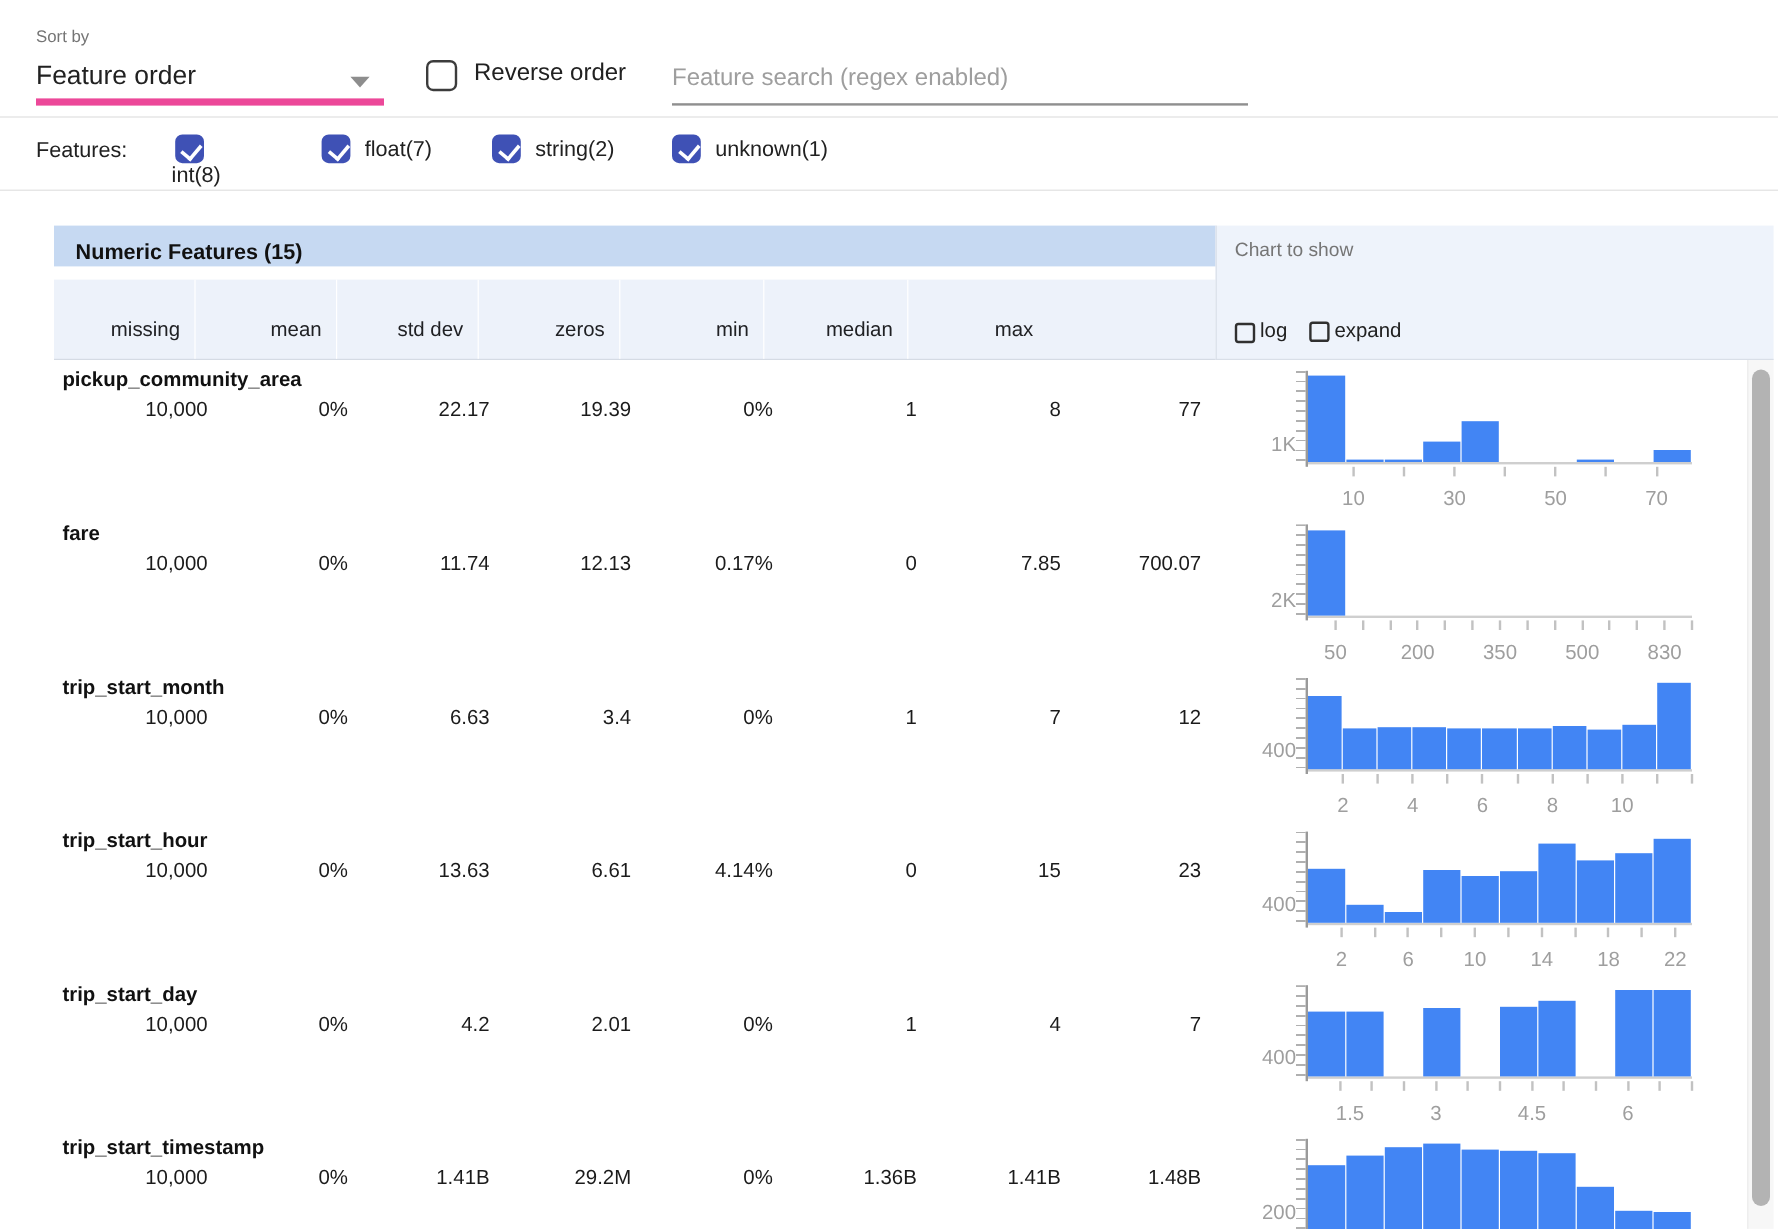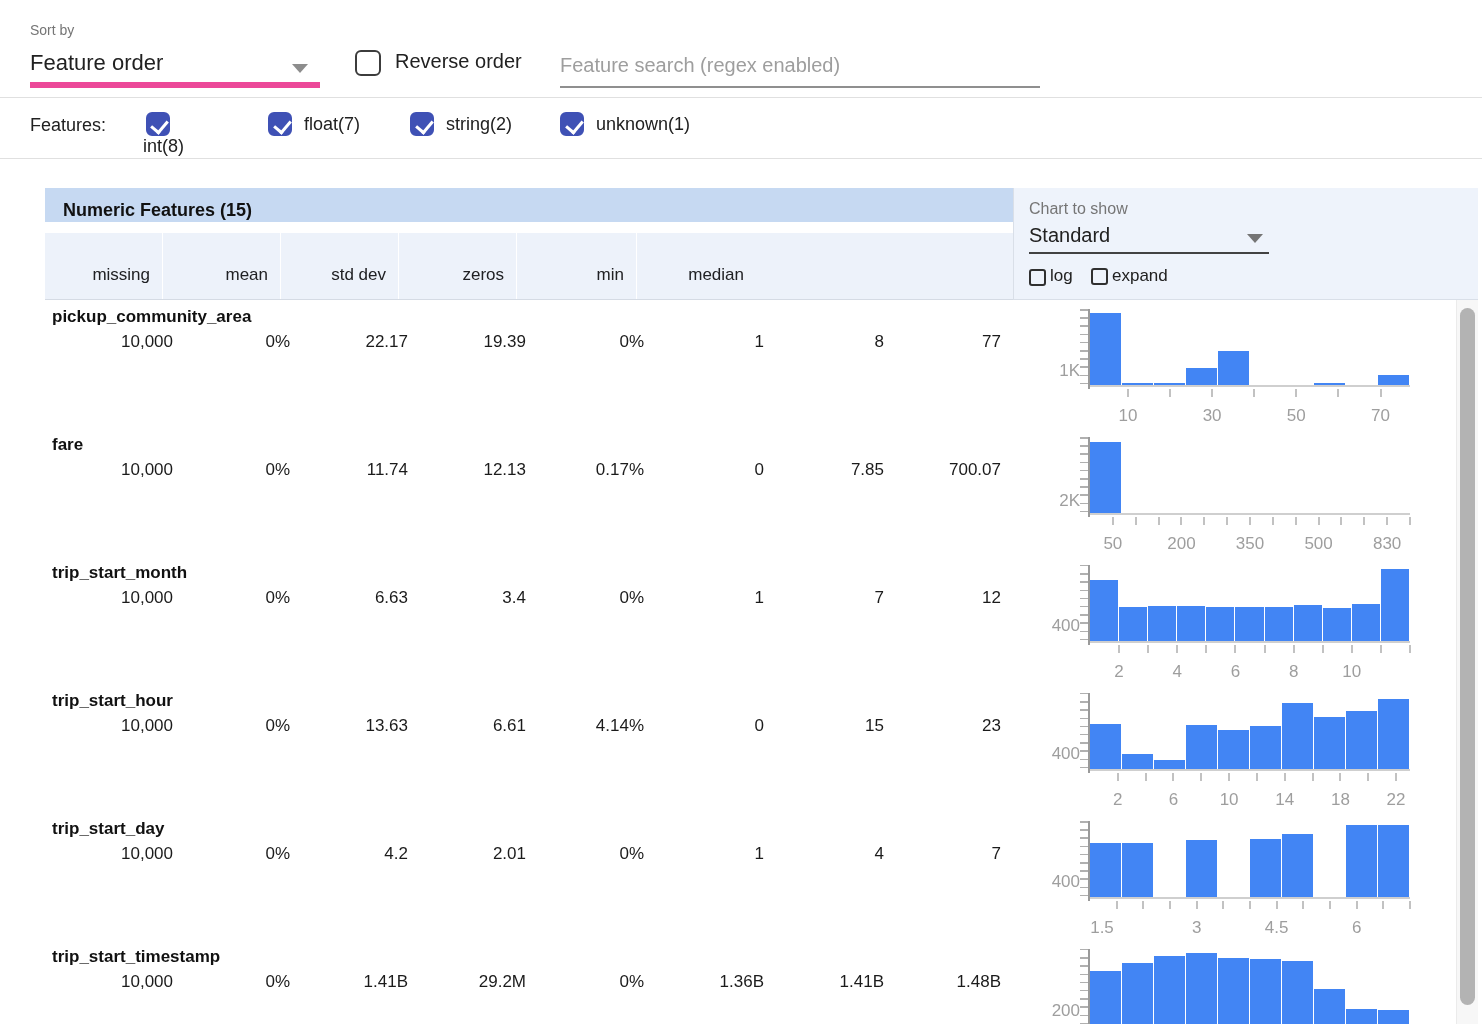--- a/index.html
+++ b/index.html
@@ -124,28 +124,25 @@
   <span class="title">Numeric Features (15)</span>
 </div>
 
 <div id="subheader" class="abs">
   <div class="hcell c1">missing</div>
   <div class="hcell c2">mean</div>
   <div class="hcell c3">std dev</div>
   <div class="hcell c4">zeros</div>
   <div class="hcell c5">min</div>
   <div class="hcell c6">median</div>
+  <div class="hcell c7">max</div>
 </div>
 
 <div id="panel" class="abs">
   <div class="plabel">Chart to show</div>
-  <div class="pselect">
-    <span class="val">Standard</span>
-    <span class="tri"></span>
-  </div>
   <div class="opt opt-log">
     <span class="mini-check"></span>
     <span class="lbl">log</span>
   </div>
   <div class="opt opt-expand">
     <span class="mini-check"></span>
     <span class="lbl">expand</span>
   </div>
 </div>
 
@@ -347,21 +344,21 @@
         <div class="xtick" style="left: 129px;"></div>
         <div class="xtick" style="left: 155.667px;"></div>
         <div class="xtick" style="left: 182.333px;"></div>
         <div class="xtick" style="left: 209px;"></div>
         <div class="xtick" style="left: 235.667px;"></div>
         <div class="xtick" style="left: 262.333px;"></div>
         <div class="xtick" style="left: 289px;"></div>
         <div class="xtick" style="left: 315.667px;"></div>
         <div class="xtick" style="left: 342.333px;"></div>
         <div class="xtick" style="left: 369px;"></div>
-        <div class="xlab" style="left: 62px;">1.5</div>
+        <div class="xlab" style="left: 85px;">1.5</div>
         <div class="xlab" style="left: 156.667px;">3</div>
         <div class="xlab" style="left: 236.667px;">4.5</div>
         <div class="xlab" style="left: 316.667px;">6</div>
       </div>
   </div>
 
   <div class="row">
     <div class="fname">trip_start_timestamp</div>
     <div class="stats">
       <div class="scell c0">10,000</div>

